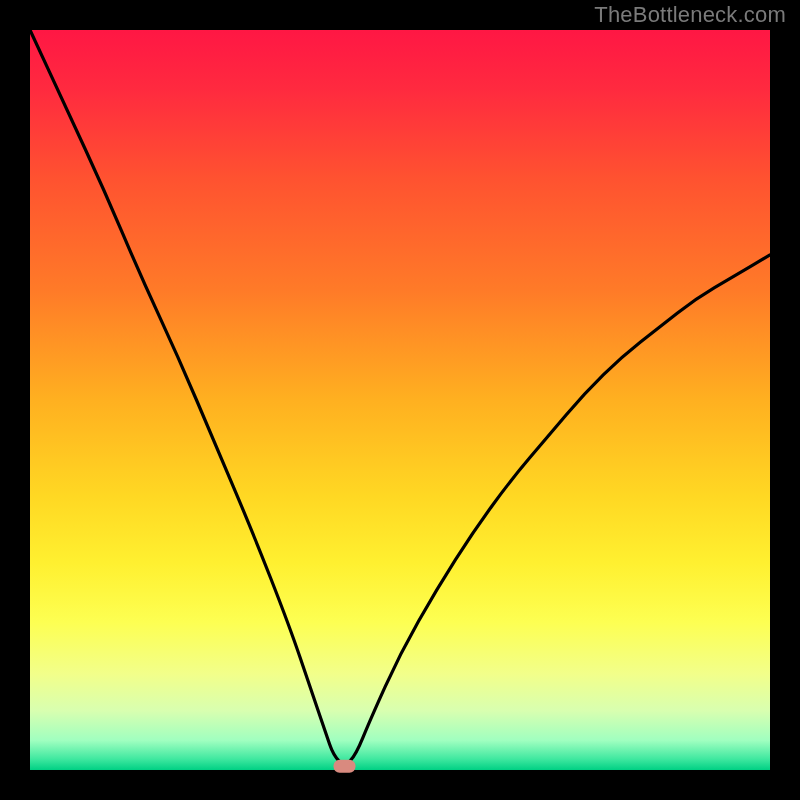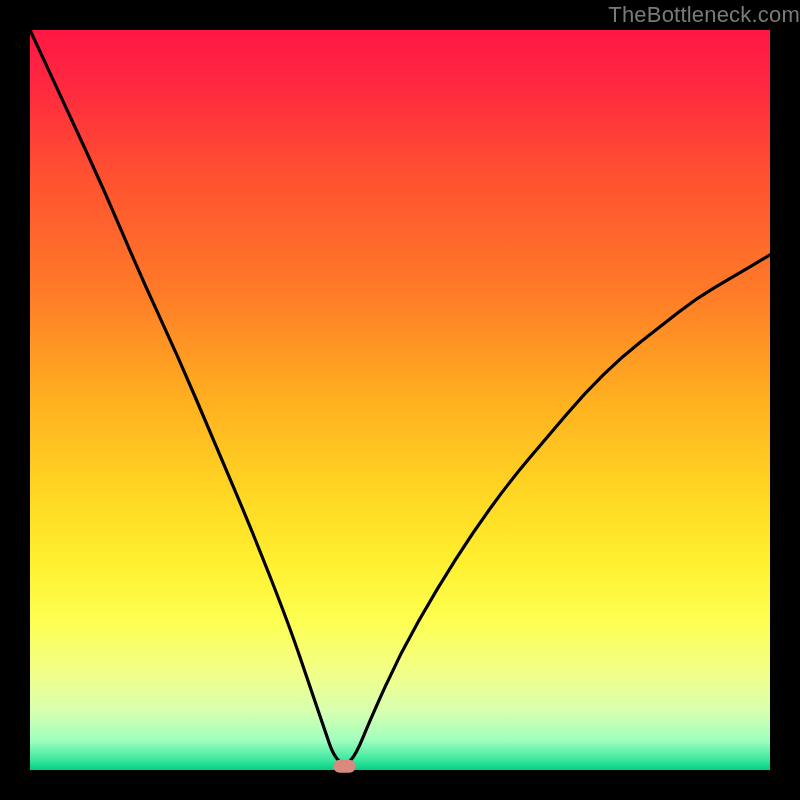--- a/index.html
+++ b/index.html
@@ -14,21 +14,21 @@
     position: absolute;
     left: 0;
     top: 0;
     width: 800px;
     height: 800px;
     background: #000;
   }
   .watermark {
     position: absolute;
     top: 2px;
-    right: 0;
+    right: 14px;
     font-family: Arial, Helvetica, sans-serif;
     font-size: 22px;
     color: #7a7a7a;
     letter-spacing: 0.2px;
   }
   svg {
     position: absolute;
     left: 0;
     top: 0;
   }

